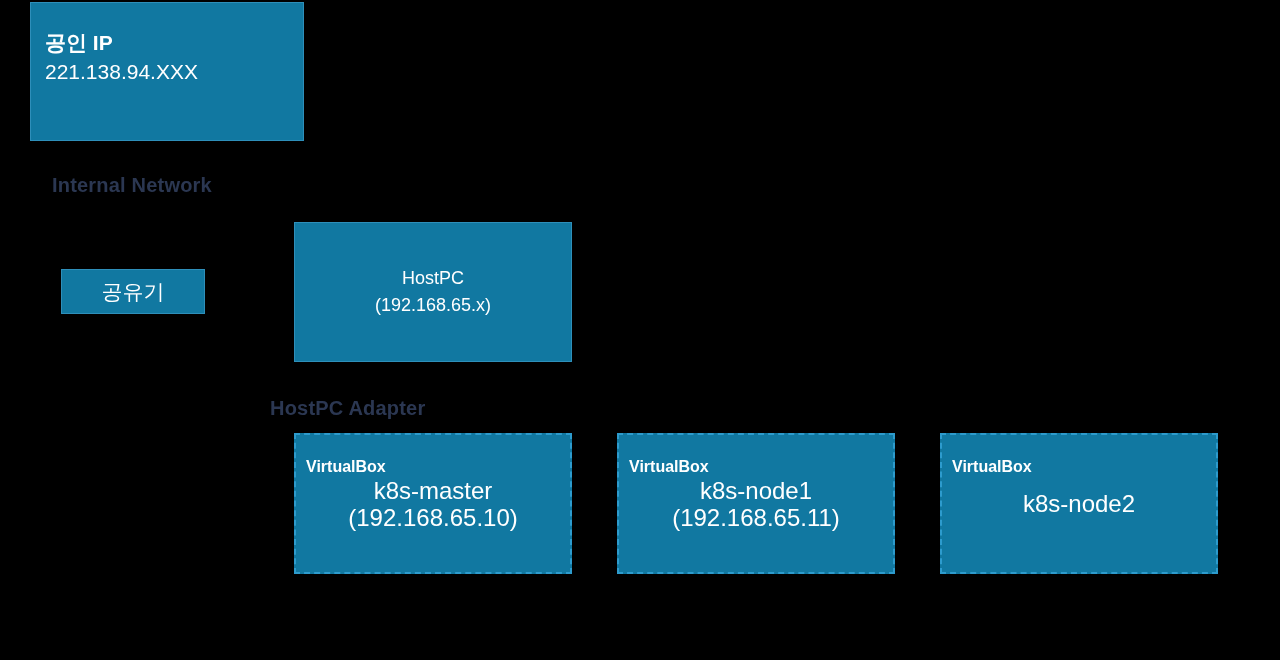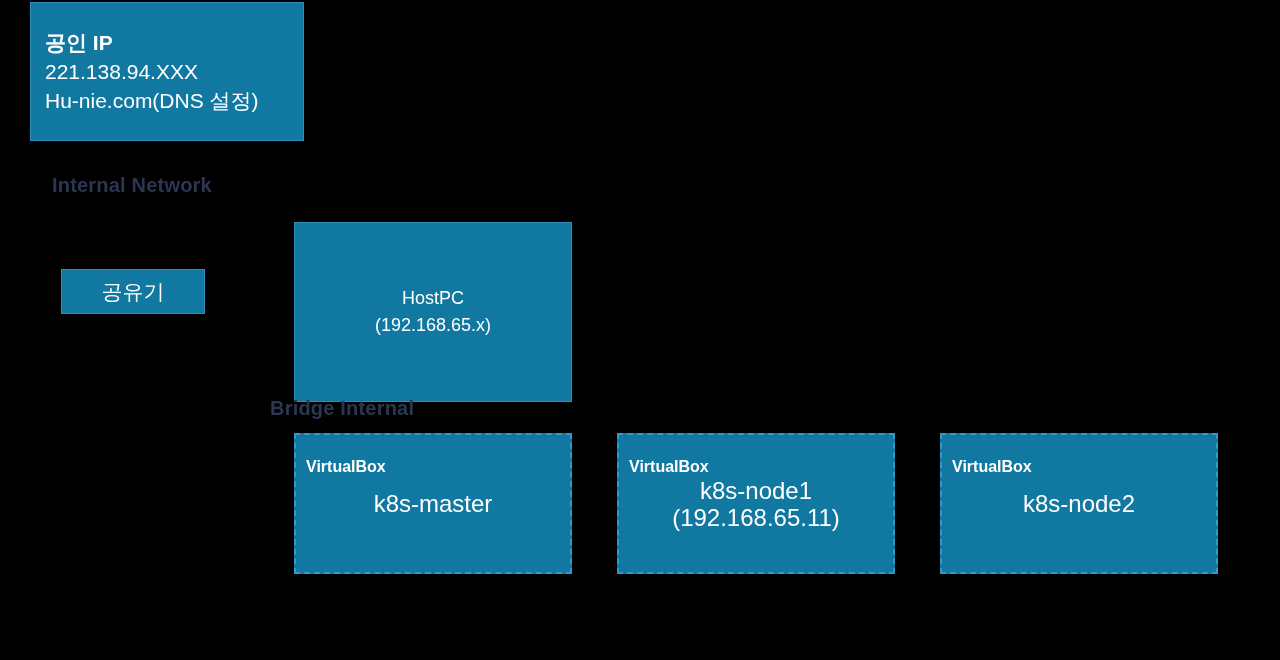--- a/index.html
+++ b/index.html
@@ -45,21 +45,21 @@
 
   .router-box {
     left: 61px; top: 269px;
     width: 144px; height: 45px;
     display: flex; align-items: center; justify-content: center;
     font-size: 21px;
   }
 
   .hostpc-box {
     left: 294px; top: 222px;
-    width: 278px; height: 180px;
+    width: 278px; height: 140px;
     display: flex; flex-direction: column;
     align-items: center; justify-content: center;
     font-size: 18px;
     line-height: 27px;
     text-align: center;
   }
 
   
   .vm-box {
     position: absolute;
@@ -91,40 +91,40 @@
   }
 </style>
 </head>
 <body>
 
 <div class="canvas">
 
   <div class="solid-box public-ip-box">
     <div class="box-title">공인 IP</div>
     <div class="box-line">221.138.94.XXX</div>
-    <div class="box-line">Hu-nie.com(DNS 설정)</div>
   </div>
 
   <div class="section-label internal-network-label">Internal Network</div>
 
   <div class="solid-box router-box">
     <span>공유기</span>
   </div>
 
   <div class="solid-box hostpc-box">
     <div>HostPC</div>
     <div>(192.168.65.x)</div>
   </div>
 
-  <div class="section-label bridge-adapter-label">Bridge Internal</div>
+  <div class="section-label bridge-adapter-label">HostPC Adapter</div>
 
   <div class="vm-box vm-1">
     <div class="vm-provider">VirtualBox</div>
     <div class="vm-center">
       <div>k8s-master</div>
+      <div>(192.168.65.10)</div>
     </div>
   </div>
 
   <div class="vm-box vm-2">
     <div class="vm-provider">VirtualBox</div>
     <div class="vm-center">
       <div>k8s-node1</div>
       <div>(192.168.65.11)</div>
     </div>
   </div>

